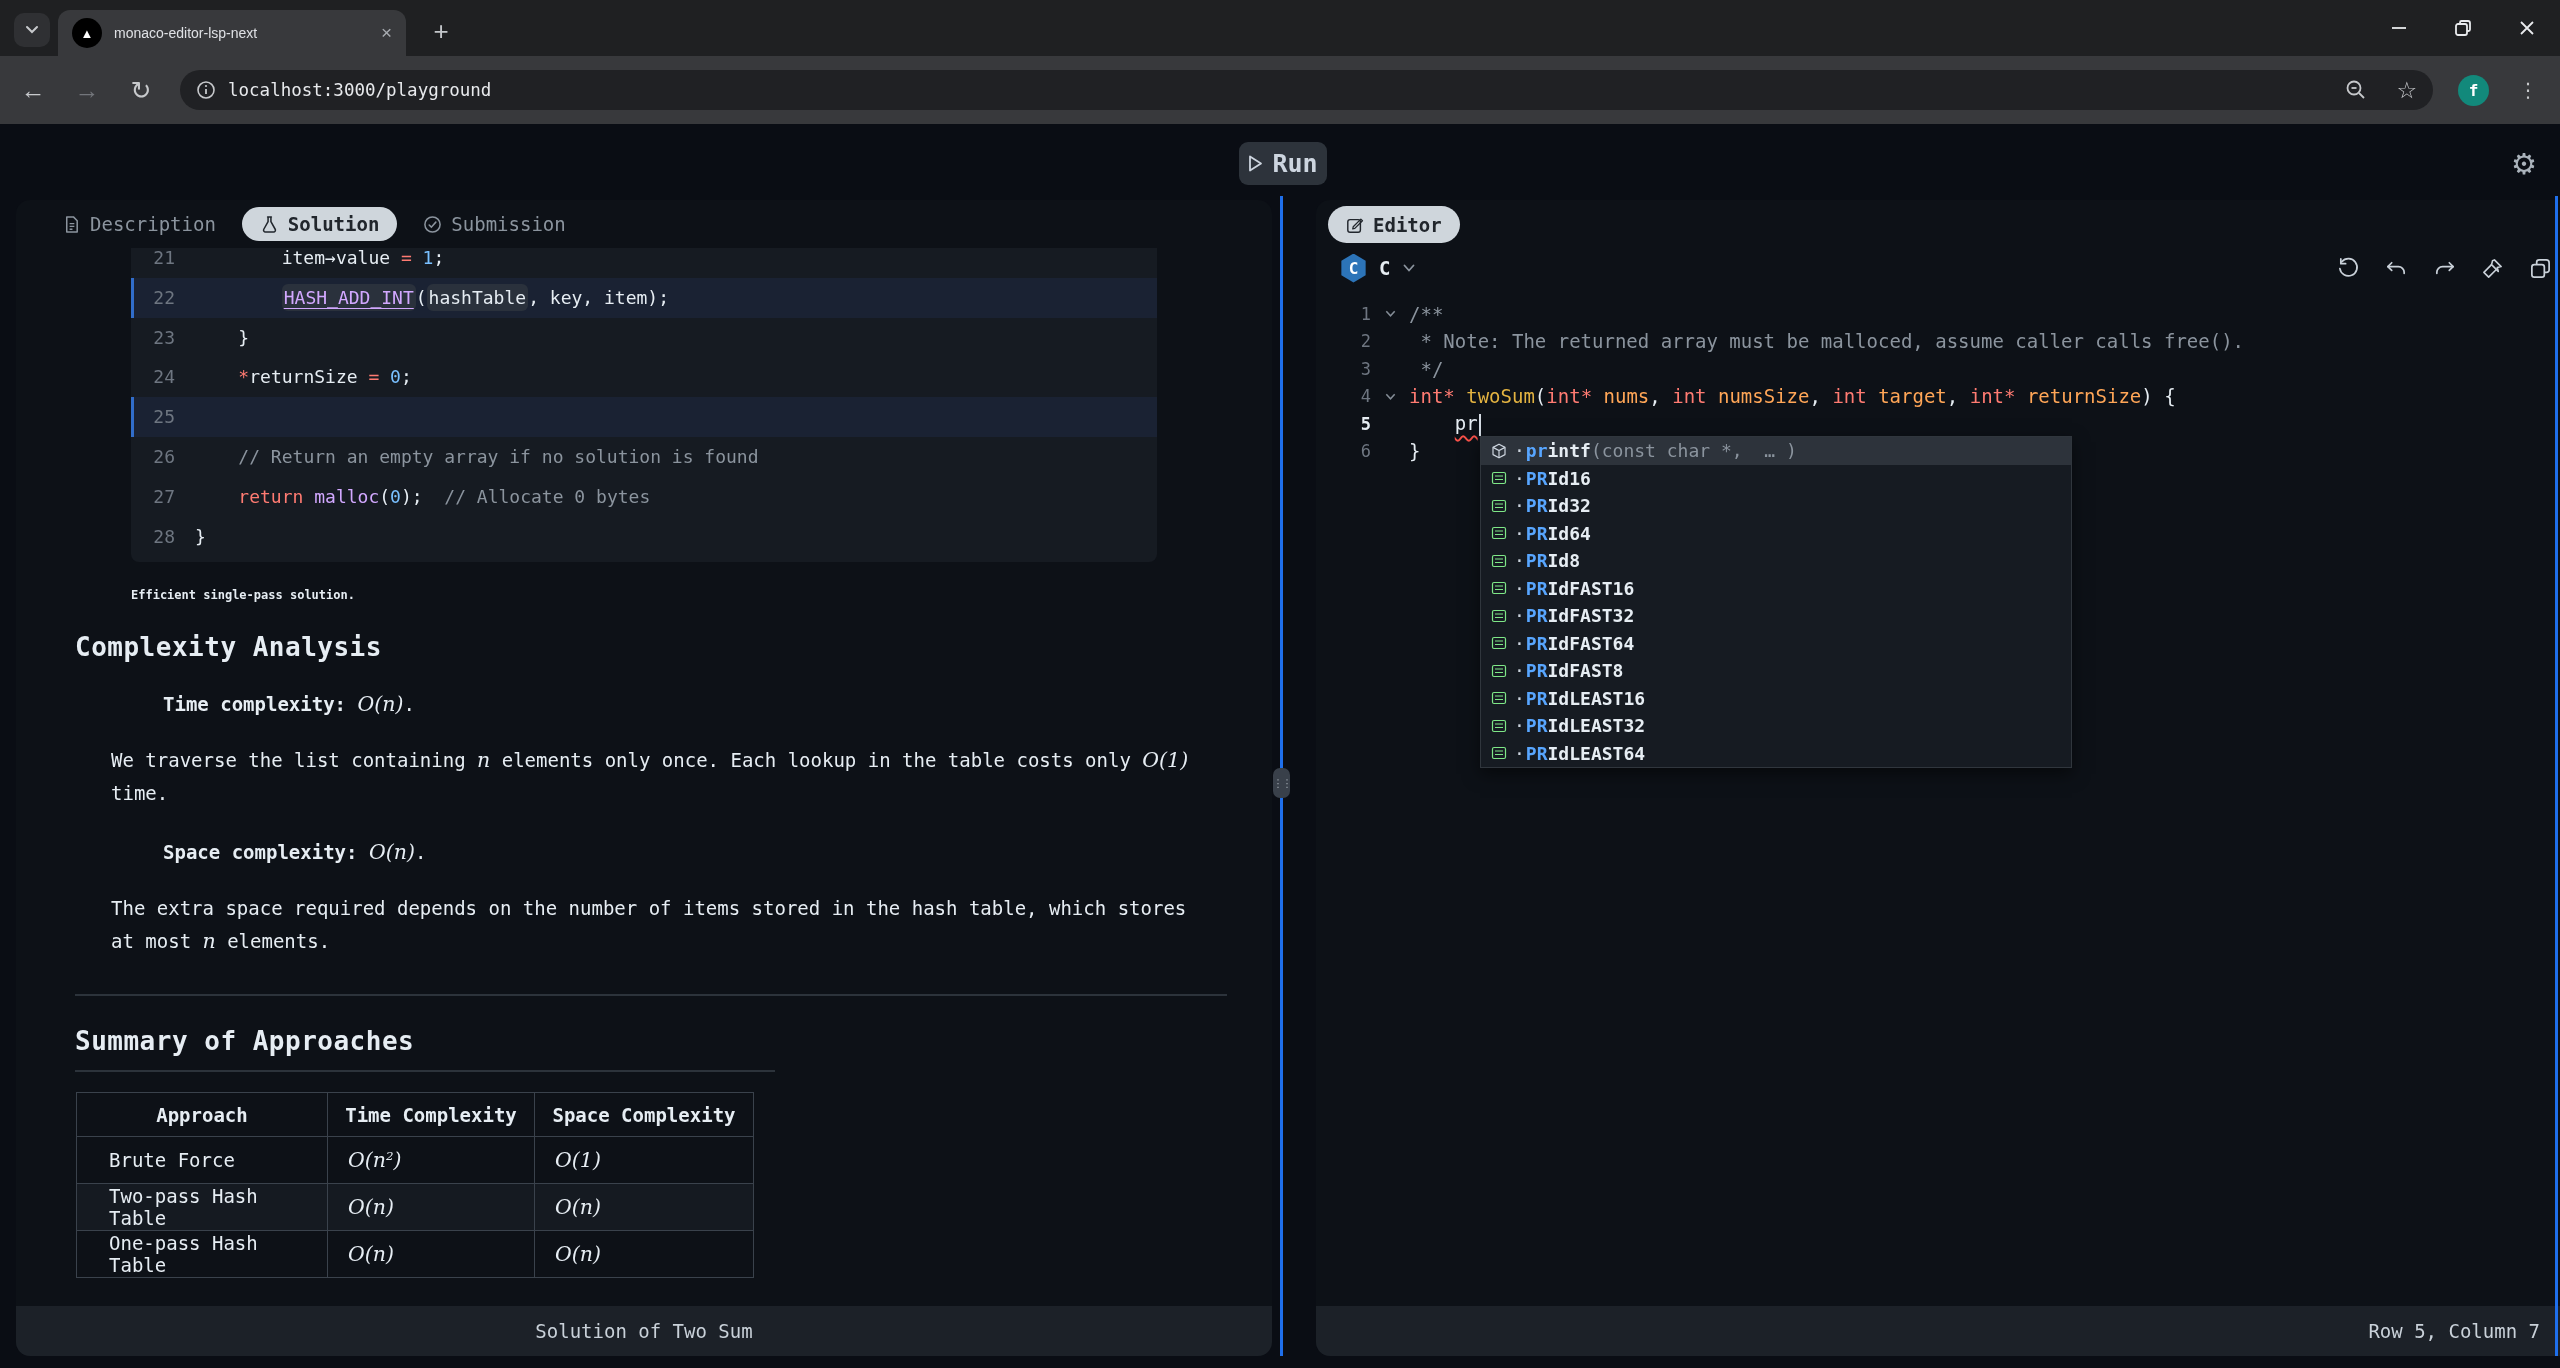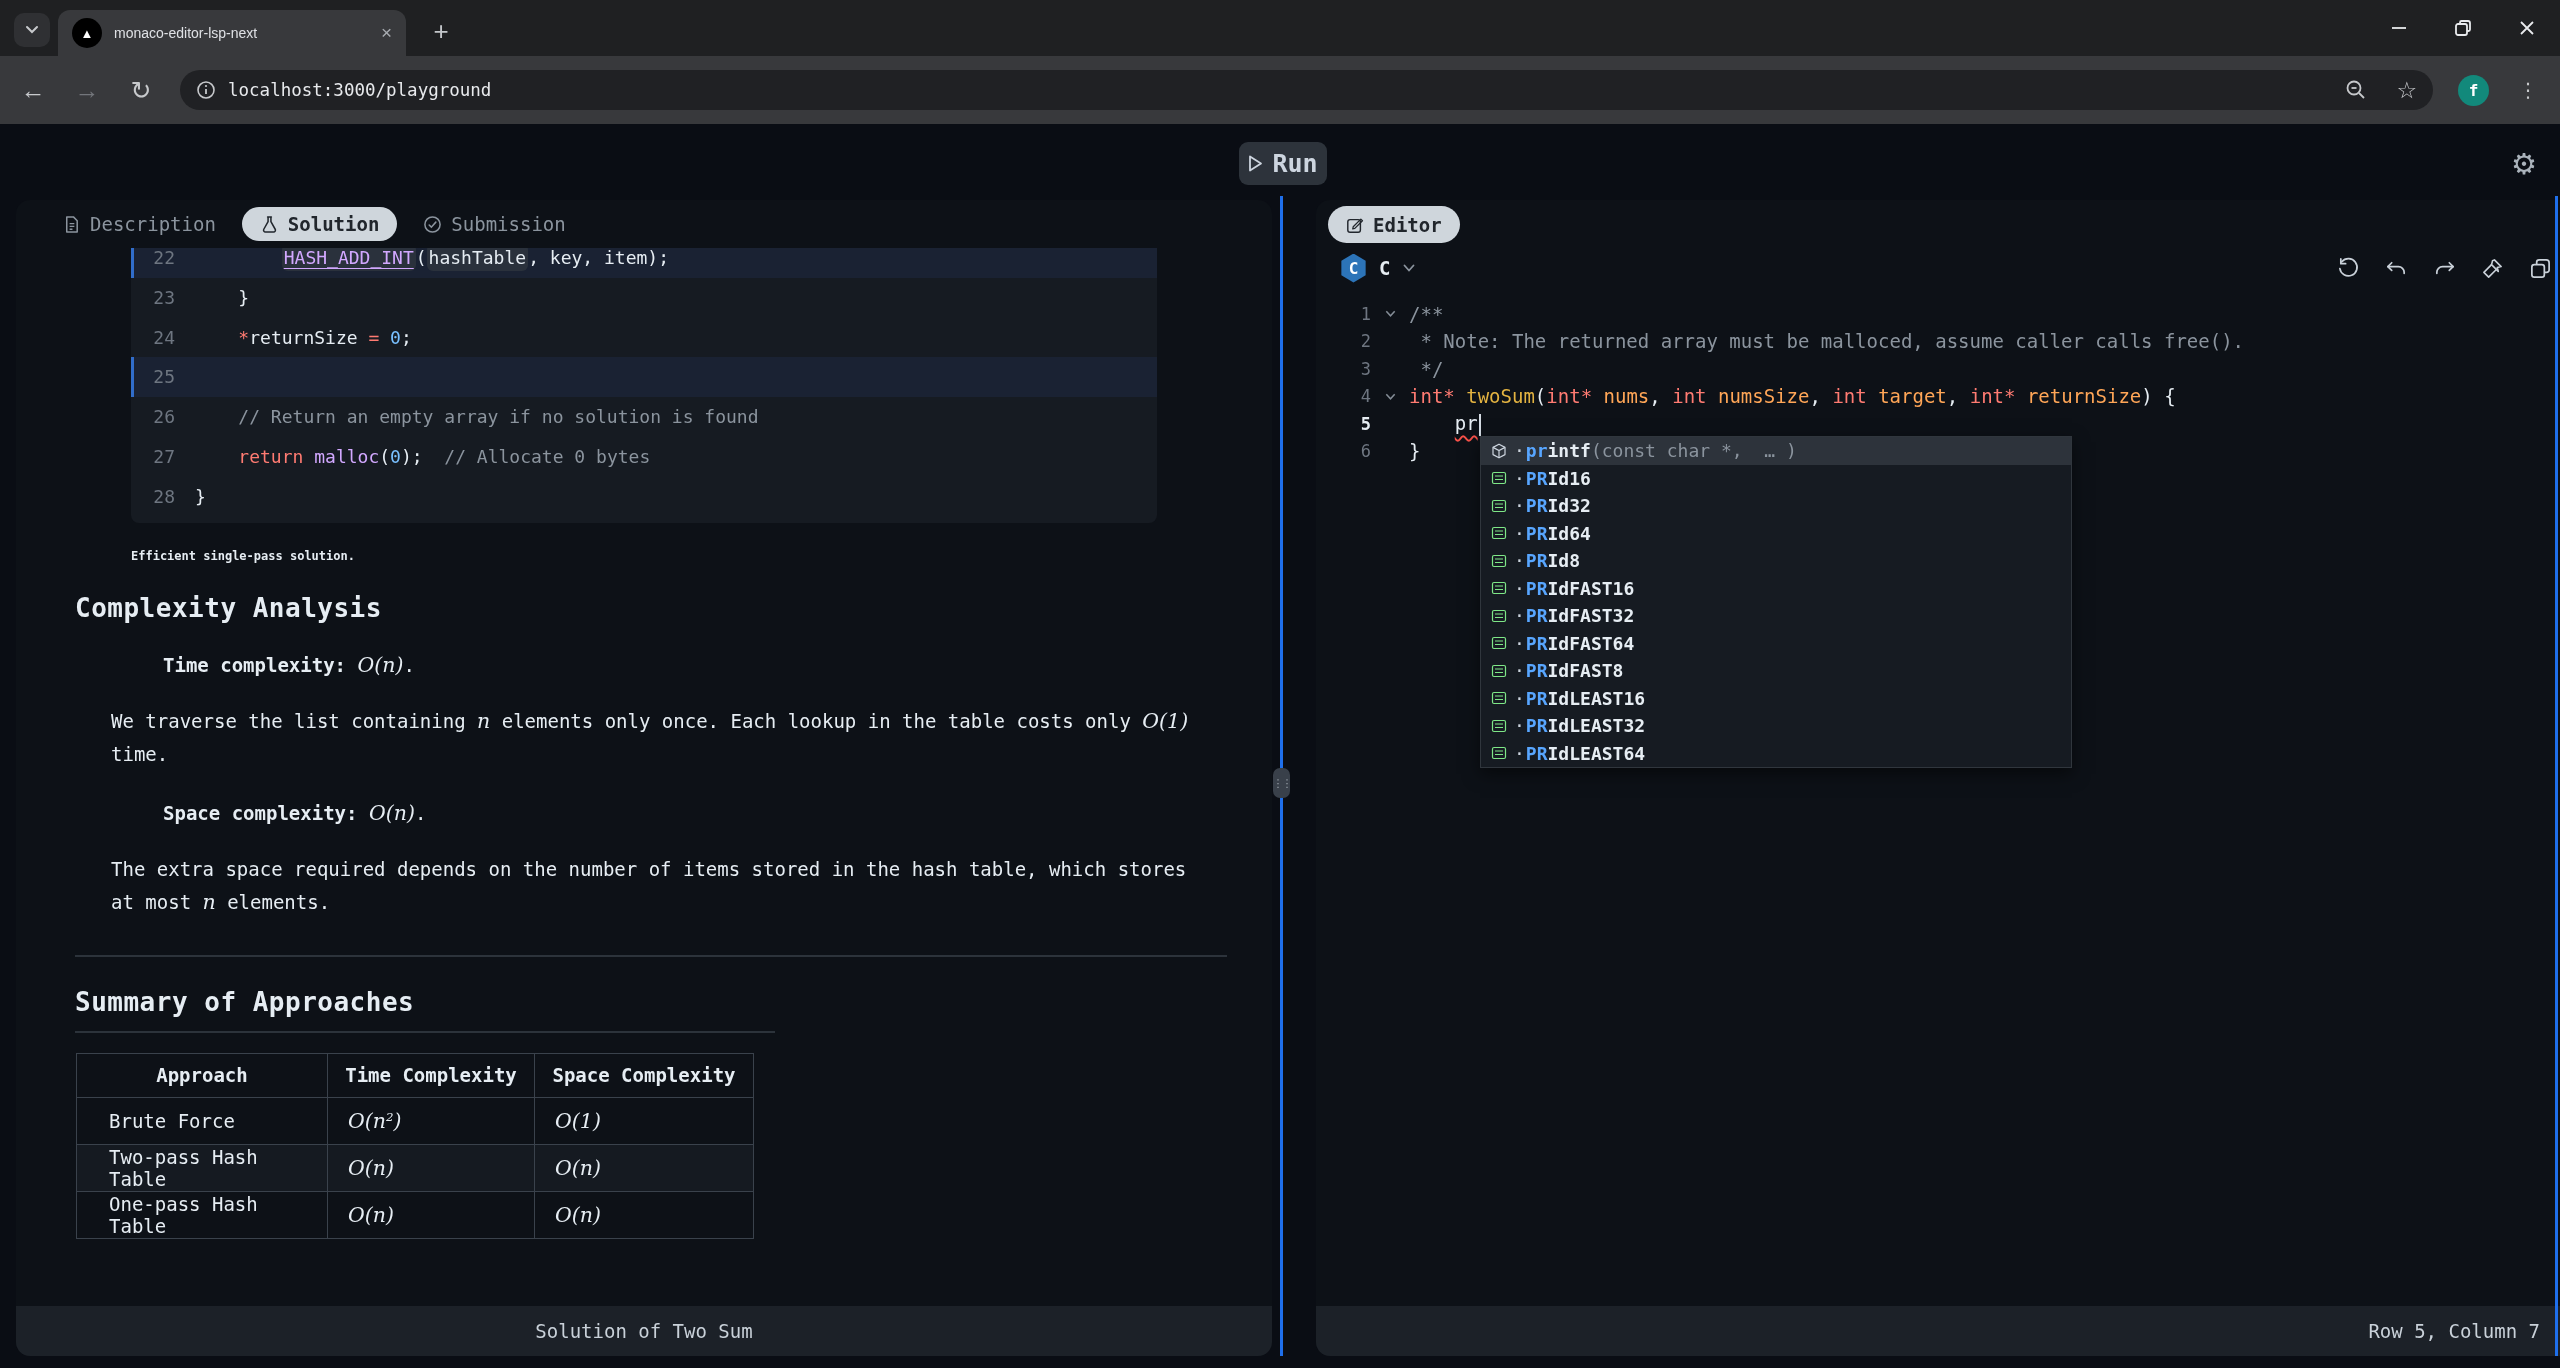--- a/index.html
+++ b/index.html
@@ -211,20 +211,21 @@
         <svg width="19" height="19" viewBox="0 0 20 20">
             <circle cx="10" cy="10" r="8" stroke="#8b949e" stroke-width="1.6" fill="none"></circle>
             <path d="M6.5 10.5l2.3 2.3 4.7-5.3" stroke="#8b949e" stroke-width="1.6" fill="none" stroke-linecap="round"></path>
           </svg>
         <span>Submission</span>
       </div>
     </div>
 
     <div id="leftcontent">
       <div id="codeblock">
+        <div class="cl"><span class="ln">21</span><span class="ct"><span class="c-p">        item→value </span><span class="c-k">= </span><span class="c-n">1</span><span class="c-p">;</span></span></div>
         <div class="cl hl"><span class="ln">22</span><span class="ct"><span class="c-p">        </span><span class="c-mac c-chip">HASH_ADD_INT</span><span class="c-p">(</span><span class="c-p c-chip">hashTable</span><span class="c-p">, key, item);</span></span></div>
         <div class="cl"><span class="ln">23</span><span class="ct"><span class="c-p">    }</span></span></div>
         <div class="cl"><span class="ln">24</span><span class="ct"><span class="c-p">    </span><span class="c-k">*</span><span class="c-p">returnSize </span><span class="c-k">= </span><span class="c-n">0</span><span class="c-p">;</span></span></div>
         <div class="cl hl"><span class="ln">25</span></div>
         <div class="cl"><span class="ln">26</span><span class="ct"><span class="c-p">    </span><span class="c-com">// Return an empty array if no solution is found</span></span></div>
         <div class="cl"><span class="ln">27</span><span class="ct"><span class="c-p">    </span><span class="c-k">return</span><span class="c-p"> </span><span class="c-fn">malloc</span><span class="c-p">(</span><span class="c-n">0</span><span class="c-p">);</span><span class="c-p">  </span><span class="c-com">// Allocate 0 bytes</span></span></div>
         <div class="cl"><span class="ln">28</span><span class="ct"><span class="c-p">}</span></span></div>
       </div>
 
       <div id="note">Efficient single-pass solution.</div>

